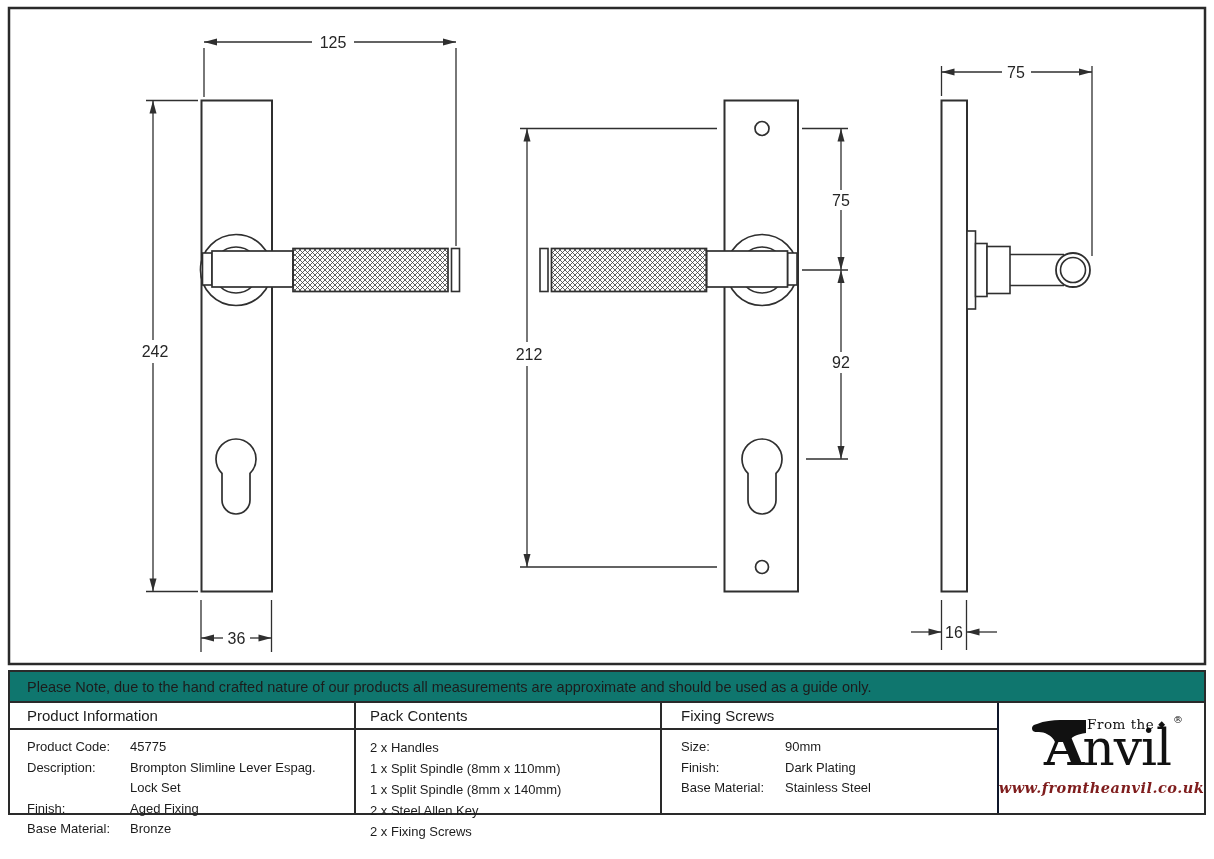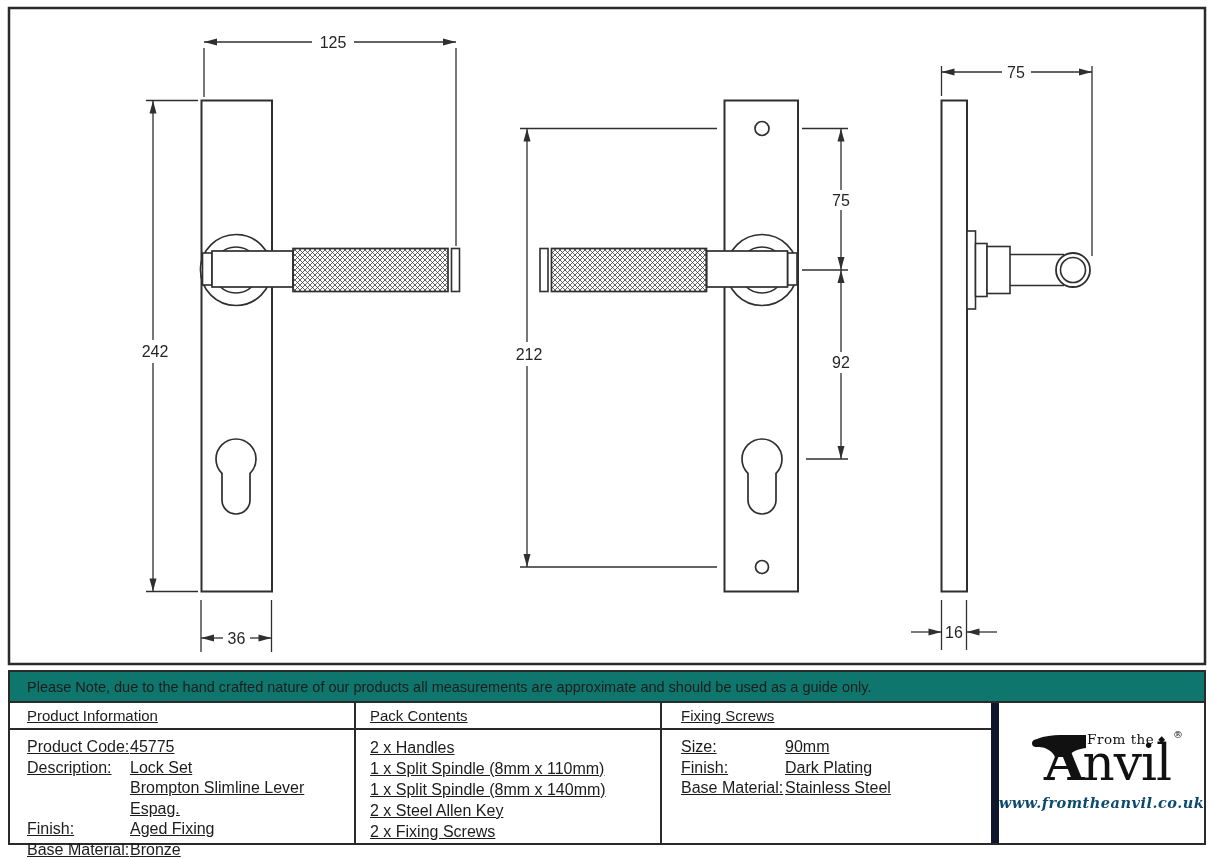--- a/index.html
+++ b/index.html
@@ -11,36 +11,36 @@
   svg text {
     font-family:"Liberation Sans", sans-serif;
     font-size:16px; fill:#262626;
   }
   .note-row {
     position:absolute; left:8px; top:670px; width:1198px; height:33px;
     border:2px solid #2a2a2a; display:flex; align-items:center;
     padding-left:17px; font-size:14.5px; background:#0f766e;
   }
   .info-table {
-    position:absolute; left:8px; top:703px; width:1198px; height:142px;
-    border:2px solid #2a2a2a; border-top:none; display:flex; background:#fff;text-decoration:underline;
+    position:absolute; left:8px; top:703px; width:1198px; height:112px;
+    border:2px solid #2a2a2a; border-top:none; display:flex; background:#fff;
   }
   .col { height:100%; }
   .col-product { width:346px; border-right:2px solid #2a2a2a; }
   .col-pack    { width:306px; border-right:2px solid #2a2a2a; }
-  .col-fixing  { width:337px; border-right:8px solid #0f172a; }
+  .col-fixing  { width:337px; border-right:2px solid #0f172a; }
   .col-logo    { flex:1; position:relative; }
   .col-header {
     height:27px; border-bottom:2px solid #2a2a2a; display:flex; align-items:center;
     font-size:15px;
   }
   .col-product .col-header { padding-left:17px; }
   .col-pack .col-header    { padding-left:14px; }
   .col-fixing .col-header  { padding-left:19px; }
-  .col-body { font-size:16px; }
+  .col-body { font-size:13px; }
   .col-product .col-body { padding:7px 4px 0 17px; }
   .col-pack .col-body    { padding:7px 4px 8px 14px; }
   .col-fixing .col-body  { padding:7px 4px 0 19px; }
   .kv { display:flex; line-height:20.5px; }
   .col-product .kv .k { width:103px; flex:none; }
   .col-fixing  .kv .k { width:104px; flex:none; }
   .kv .v span { display:block; }
   .pack-item { line-height:21px; }
   
   .logo-box {
@@ -55,21 +55,21 @@
   .nvil  { font-size:50px; letter-spacing:-1px; }
   .anvil-svg { position:absolute; left:-2px; top:-3px; }
   .fromthe {
     position:absolute; left:55px; top:-4px; font-size:13.5px; line-height:14px;
     letter-spacing:0.5px;
   }
   .diamond { font-size:9px; vertical-align:2px; padding-left:4px; }
   .reg { position:absolute; right:-12px; top:-6px; font-size:10px; line-height:10px; }
   .site-url {
     margin-top:2px; font-family:"DejaVu Serif", serif; font-style:italic; font-weight:bold;
-    font-size:14.5px; letter-spacing:0.5px; color:#0c4a6e;
+    font-size:14.5px; letter-spacing:0.5px; color:#7f1d1d;
   }
 </style>
 </head>
 <body>
 
 <div class="sheet">
 
   
   <svg width="1214" height="667" viewBox="0 0 1214 667">
     <defs>
@@ -208,22 +208,22 @@
         <span>Product Information</span>
       </div>
       <div class="col-body">
         <div class="kv">
           <span class="k">Product Code:</span>
           <span class="v">45775</span>
         </div>
         <div class="kv">
           <span class="k">Description:</span>
           <span class="v">
+            <span>Brompton Slimline Lever Espag.</span>
             <span>Lock Set</span>
-            <span>Brompton Slimline Lever Espag.</span>
           </span>
         </div>
         <div class="kv">
           <span class="k">Finish:</span>
           <span class="v">Aged Fixing</span>
         </div>
         <div class="kv">
           <span class="k">Base Material:</span>
           <span class="v">Bronze</span>
         </div>

